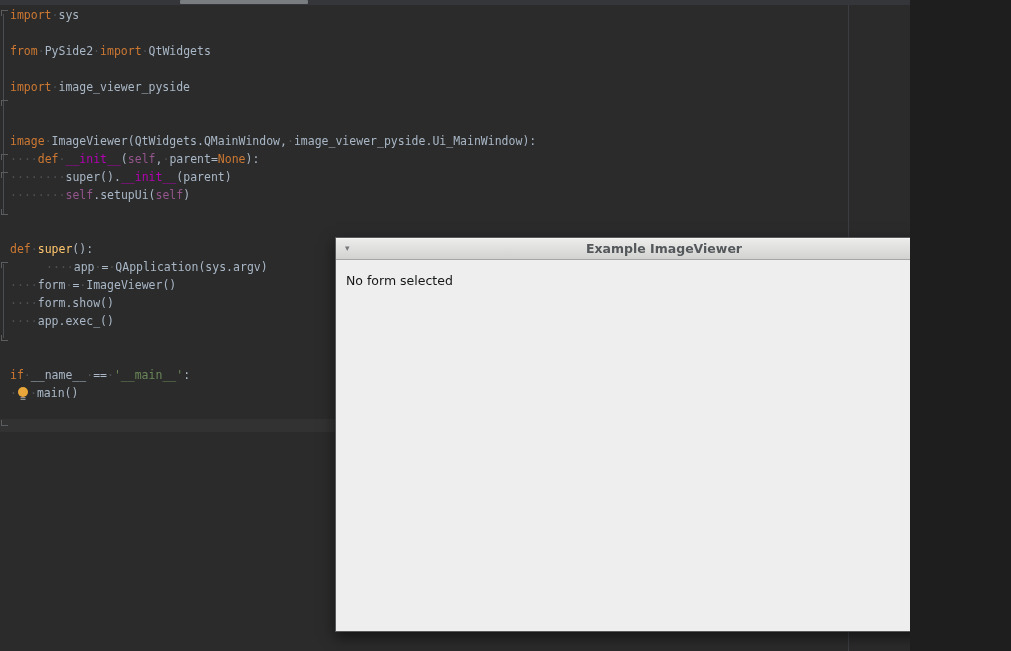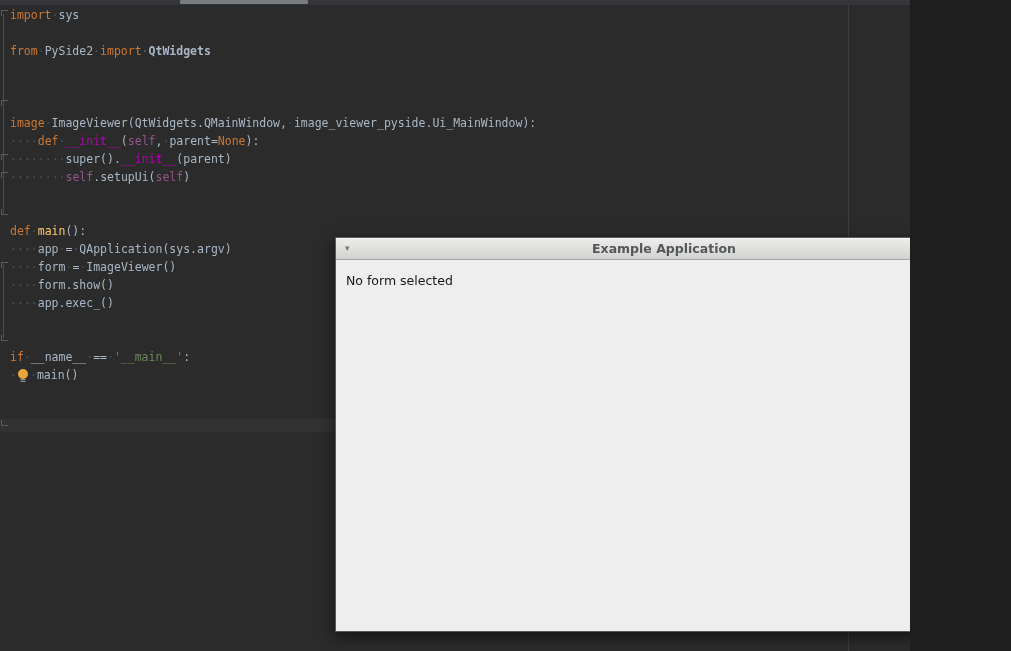--- a/index.html
+++ b/index.html
@@ -69,49 +69,50 @@
     <div class="fold top" style="top:172px;"></div>
     <div class="fold bot" style="top:209px;"></div>
     <div class="fold top" style="top:262px;"></div>
     <div class="fold bot" style="top:335px;"></div>
     <div class="fold bot" style="top:420px;"></div>
   </div>
 
   <div class="code" id="code">
       <div class="code-line"><span style="color: rgb(204, 120, 50);">import</span><span style="color: rgb(169, 183, 198);"><span class="sp">·</span>sys</span></div>
       <div class="code-line"></div>
-      <div class="code-line"><span style="color: rgb(204, 120, 50);">from</span><span style="color: rgb(169, 183, 198);"><span class="sp">·</span>PySide2<span class="sp">·</span></span><span style="color: rgb(204, 120, 50);">import</span><span style="color: rgb(169, 183, 198); font-weight: bold;"><span class="sp">·</span>QtWidgets</span></div>
+      <div class="code-line"><span style="color: rgb(204, 120, 50);">from</span><span style="color: rgb(169, 183, 198);"><span class="sp">·</span>PySide2<span class="sp">·</span></span><span style="color: rgb(204, 120, 50);">import</span><span style="color: rgb(169, 183, 198);"><span class="sp">·</span>QtWidgets</span></div>
       <div class="code-line"></div>
+      <div class="code-line"><span style="color: rgb(204, 120, 50);">import</span><span style="color: rgb(169, 183, 198);"><span class="sp">·</span>image_viewer_pyside</span></div>
       <div class="code-line"></div>
       <div class="code-line"></div>
       <div class="code-line"><span style="color: rgb(204, 120, 50);">image</span><span style="color: rgb(169, 183, 198);"><span class="sp">·</span>ImageViewer(QtWidgets.QMainWindow,<span class="sp">·</span>image_viewer_pyside.Ui_MainWindow):</span></div>
       <div class="code-line"><span style="color: rgb(169, 183, 198);"><span class="sp">·</span><span class="sp">·</span><span class="sp">·</span><span class="sp">·</span></span><span style="color: rgb(204, 120, 50);">def</span><span style="color: rgb(169, 183, 198);"><span class="sp">·</span></span><span style="color: rgb(178, 0, 178);">__init__</span><span style="color: rgb(169, 183, 198);">(</span><span style="color: rgb(148, 85, 141);">self</span><span style="color: rgb(169, 183, 198);">,<span class="sp">·</span>parent=</span><span style="color: rgb(204, 120, 50);">None</span><span style="color: rgb(169, 183, 198);">):</span></div>
       <div class="code-line"><span style="color: rgb(169, 183, 198);"><span class="sp">·</span><span class="sp">·</span><span class="sp">·</span><span class="sp">·</span><span class="sp">·</span><span class="sp">·</span><span class="sp">·</span><span class="sp">·</span>super().</span><span style="color: rgb(178, 0, 178);">__init__</span><span style="color: rgb(169, 183, 198);">(parent)</span></div>
       <div class="code-line"><span style="color: rgb(169, 183, 198);"><span class="sp">·</span><span class="sp">·</span><span class="sp">·</span><span class="sp">·</span><span class="sp">·</span><span class="sp">·</span><span class="sp">·</span><span class="sp">·</span></span><span style="color: rgb(148, 85, 141);">self</span><span style="color: rgb(169, 183, 198);">.setupUi(</span><span style="color: rgb(148, 85, 141);">self</span><span style="color: rgb(169, 183, 198);">)</span></div>
       <div class="code-line"></div>
       <div class="code-line"></div>
-      <div class="code-line"><span style="color: rgb(204, 120, 50);">def</span><span style="color: rgb(169, 183, 198);"><span class="sp">·</span></span><span style="color: rgb(255, 198, 109);">main</span><span style="color: rgb(169, 183, 198);">():</span></div>
-      <div class="code-line"><span style="color: rgb(169, 183, 198);"><span class="sp">·</span><span class="sp">·</span><span class="sp">·</span><span class="sp">·</span>app<span class="sp">·</span>=<span class="sp">·</span>QApplication(sys.argv)</span></div>
+      <div class="code-line"><span style="color: rgb(204, 120, 50);">def</span><span style="color: rgb(169, 183, 198);"><span class="sp">·</span></span><span style="color: rgb(255, 198, 109);">super</span><span style="color: rgb(169, 183, 198);">():</span></div>
+      <div class="code-line"><span style="color: rgb(169, 183, 198); margin-left: 36px;"><span class="sp">·</span><span class="sp">·</span><span class="sp">·</span><span class="sp">·</span>app<span class="sp">·</span>=<span class="sp">·</span>QApplication(sys.argv)</span></div>
       <div class="code-line"><span style="color: rgb(169, 183, 198);"><span class="sp">·</span><span class="sp">·</span><span class="sp">·</span><span class="sp">·</span>form<span class="sp">·</span>=<span class="sp">·</span>ImageViewer()</span></div>
       <div class="code-line"><span style="color: rgb(169, 183, 198);"><span class="sp">·</span><span class="sp">·</span><span class="sp">·</span><span class="sp">·</span>form.show()</span></div>
       <div class="code-line"><span style="color: rgb(169, 183, 198);"><span class="sp">·</span><span class="sp">·</span><span class="sp">·</span><span class="sp">·</span>app.exec_()</span></div>
       <div class="code-line"></div>
       <div class="code-line"></div>
       <div class="code-line"><span style="color: rgb(204, 120, 50);">if</span><span style="color: rgb(169, 183, 198);"><span class="sp">·</span>__name__<span class="sp">·</span>==<span class="sp">·</span></span><span style="color: rgb(106, 135, 89);">'__main__'</span><span style="color: rgb(169, 183, 198);">:</span></div>
       <div class="code-line"><span style="color: rgb(169, 183, 198);"><span class="sp">·</span></span><span class="bulb"><svg width="13" height="14">
             <circle cx="6" cy="6" r="5" fill="#E9A63A"></circle>
             <rect x="3.5" y="11" width="5" height="1.3" fill="#8F8F8F"></rect>
             <rect x="3.5" y="13" width="5" height="1" fill="#8F8F8F"></rect>
           </svg></span><span style="color: rgb(169, 183, 198);"><span class="sp">·</span>main()</span></div>
     </div>
 
   <div class="app-window">
     <div class="titlebar">
       <span class="win-menu">▾</span>
-      <span class="win-title">Example Application</span>
+      <span class="win-title">Example ImageViewer</span>
       <span class="win-controls">
         <span>−</span>
         <span>+</span>
         <span>✕</span>
       </span>
     </div>
     <div class="win-content">
       <span class="status">No form selected</span>
       <div class="grip">
         <svg width="15" height="15">

